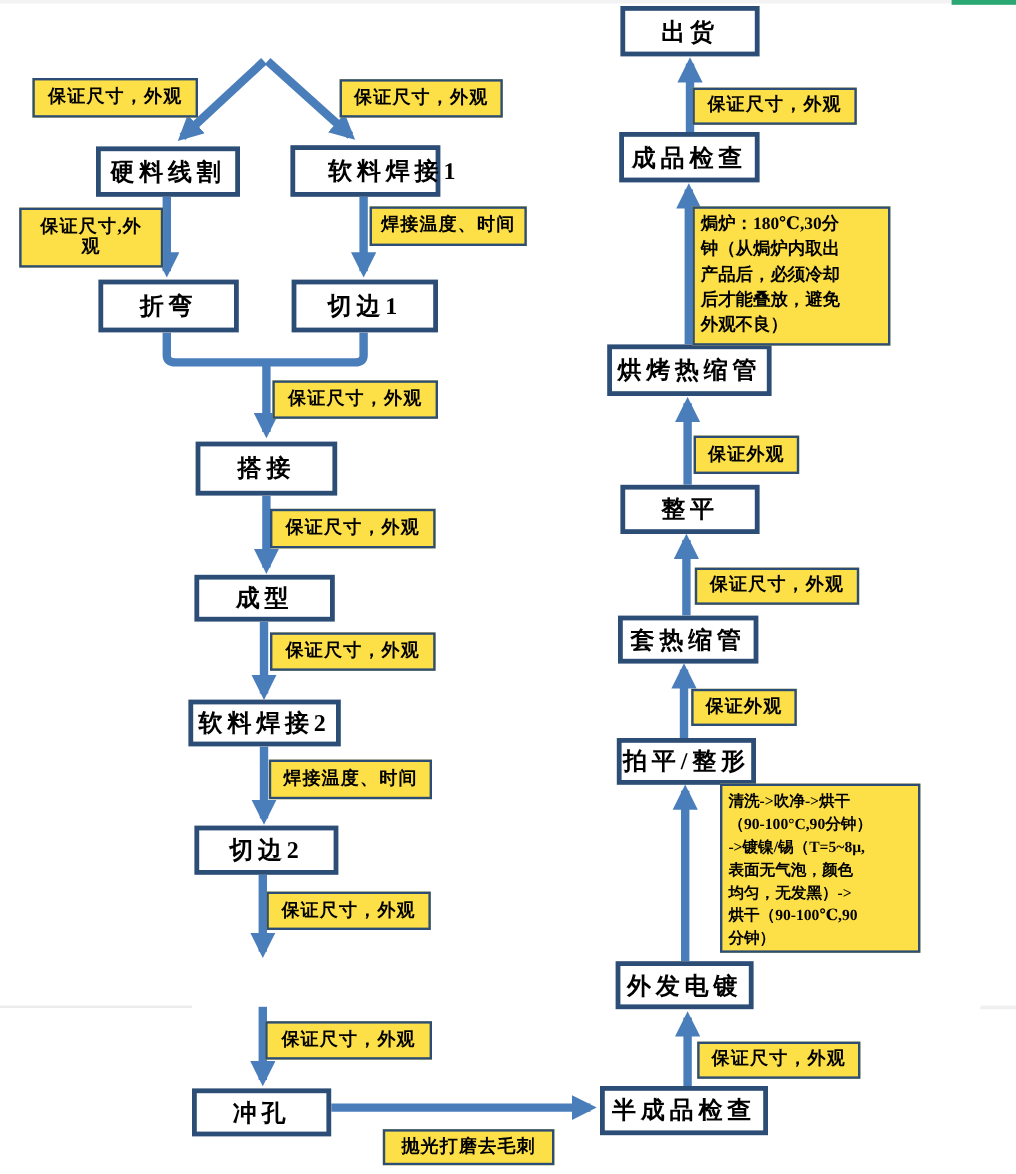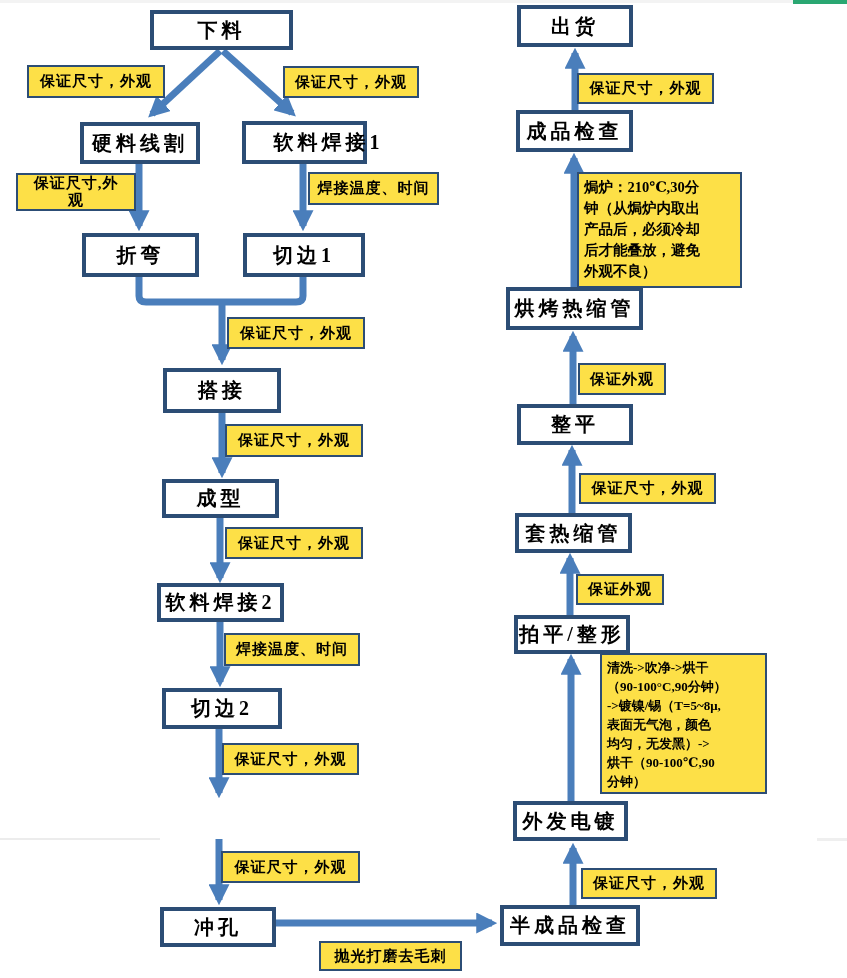--- a/index.html
+++ b/index.html
@@ -45,21 +45,21 @@
   #n12{left:513px;top:801px;width:115px;height:40px;}
   #n13{left:514px;top:615px;width:116px;height:39px;}
   #n14{left:515px;top:513px;width:117px;height:40px;}
   #n15{left:517px;top:404px;width:116px;height:41px;}
   #n16{left:506px;top:287px;width:137px;height:43px;}
   #n17{left:516px;top:110px;width:117px;height:42px;}
   #n18{left:517px;top:5px;width:116px;height:42px;}
   
   #a0{left:27px;top:65px;width:138px;height:33px;}
   #a1{left:283px;top:66px;width:136px;height:32px;}
-  #a2{left:16px;top:173px;width:120px;height:38px;}
+  #a2{left:16px;top:173px;width:120px;height:50px;}
   #a3{left:308px;top:172px;width:131px;height:33px;}
   #a4{left:227px;top:317px;width:138px;height:32px;}
   #a5{left:225px;top:424px;width:138px;height:33px;}
   #a6{left:225px;top:527px;width:138px;height:32px;}
   #a7{left:224px;top:633px;width:136px;height:33px;}
   #a8{left:222px;top:743px;width:137px;height:32px;}
   #a9{left:221px;top:851px;width:139px;height:32px;}
   #a10{left:319px;top:929px;width:143px;height:30px;margin-top:12px;}
   #a11{left:581px;top:868px;width:136px;height:31px;}
   #a12{left:576px;top:653px;width:167px;height:141px;}
@@ -99,21 +99,20 @@
     <line class="conn" x1="276" y1="923" x2="492" y2="923" marker-end="url(#ah)"></line>
     <line class="conn" x1="573" y1="905" x2="573" y2="848" marker-end="url(#ah)"></line>
     <line class="conn" x1="571" y1="801" x2="571" y2="659" marker-end="url(#ah)"></line>
     <line class="conn" x1="570" y1="615" x2="570" y2="558" marker-end="url(#ah)"></line>
     <line class="conn" x1="572" y1="513" x2="572" y2="450" marker-end="url(#ah)"></line>
     <line class="conn" x1="573" y1="404" x2="573" y2="336" marker-end="url(#ah)"></line>
     <line class="conn" x1="574" y1="287" x2="574" y2="158" marker-end="url(#ah)"></line>
     <line class="conn" x1="575" y1="110" x2="575" y2="53" marker-end="url(#ah)"></line>
   </svg>
 
-  <div class="node" id="n0">下料</div>
   <div class="node" id="n1">硬料线割</div>
   <div class="node" id="n2">软料焊接1</div>
   <div class="node" id="n3">折弯</div>
   <div class="node" id="n4">切边1</div>
   <div class="node" id="n5">搭接</div>
   <div class="node" id="n6">成型</div>
   <div class="node" id="n7">软料焊接2</div>
   <div class="node" id="n8">切边2</div>
   <div class="node" id="n10">冲孔</div>
   <div class="node" id="n11">半成品检查</div>
@@ -141,20 +140,20 @@
   <div class="ann note note-plating" id="a12">清洗-&gt;吹净-&gt;烘干
 （90-100°C,90分钟）
 -&gt;镀镍/锡（T=5~8μ,
 表面无气泡，颜色
 均匀，无发黑）-&gt;
 烘干（90-100℃,90
 分钟）</div>
   <div class="ann" id="a13">保证外观</div>
   <div class="ann" id="a14">保证尺寸，外观</div>
   <div class="ann" id="a15">保证外观</div>
-  <div class="ann note note-oven" id="a16">焗炉：210℃,30分
+  <div class="ann note note-oven" id="a16">焗炉：180℃,30分
 钟（从焗炉内取出
 产品后，必须冷却
 后才能叠放，避免
 外观不良）</div>
   <div class="ann" id="a17">保证尺寸，外观</div>
 
 </div>
 
 </body></html>

